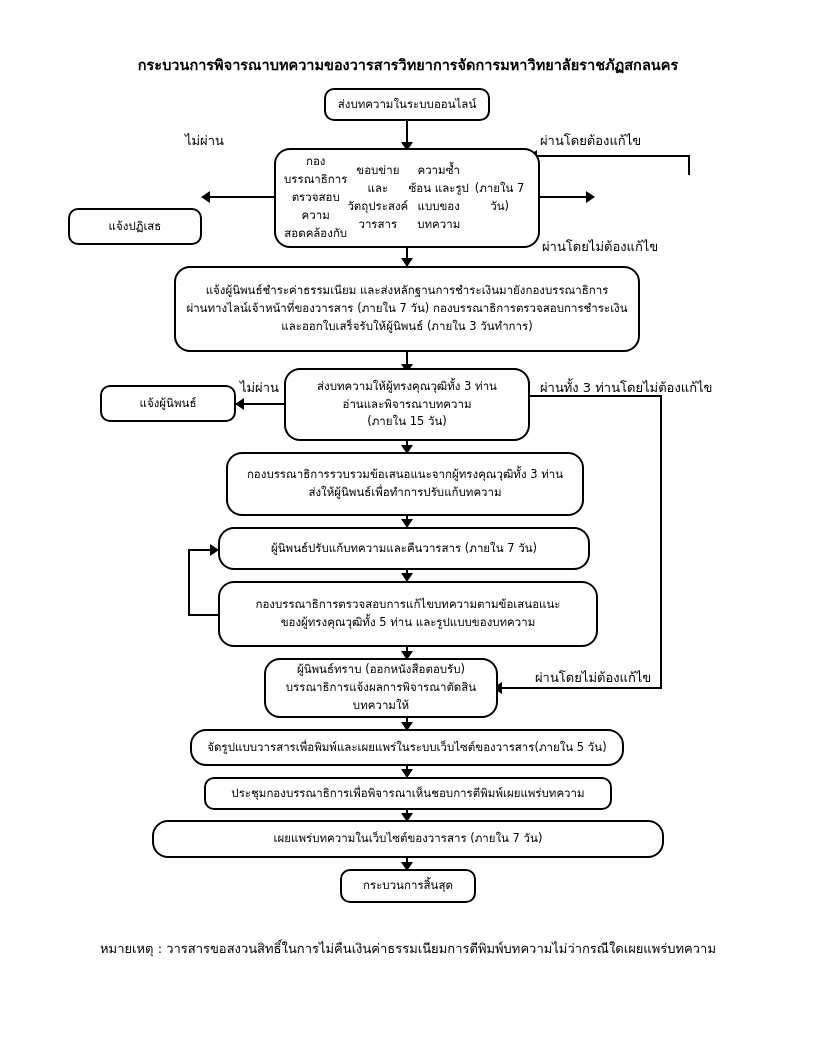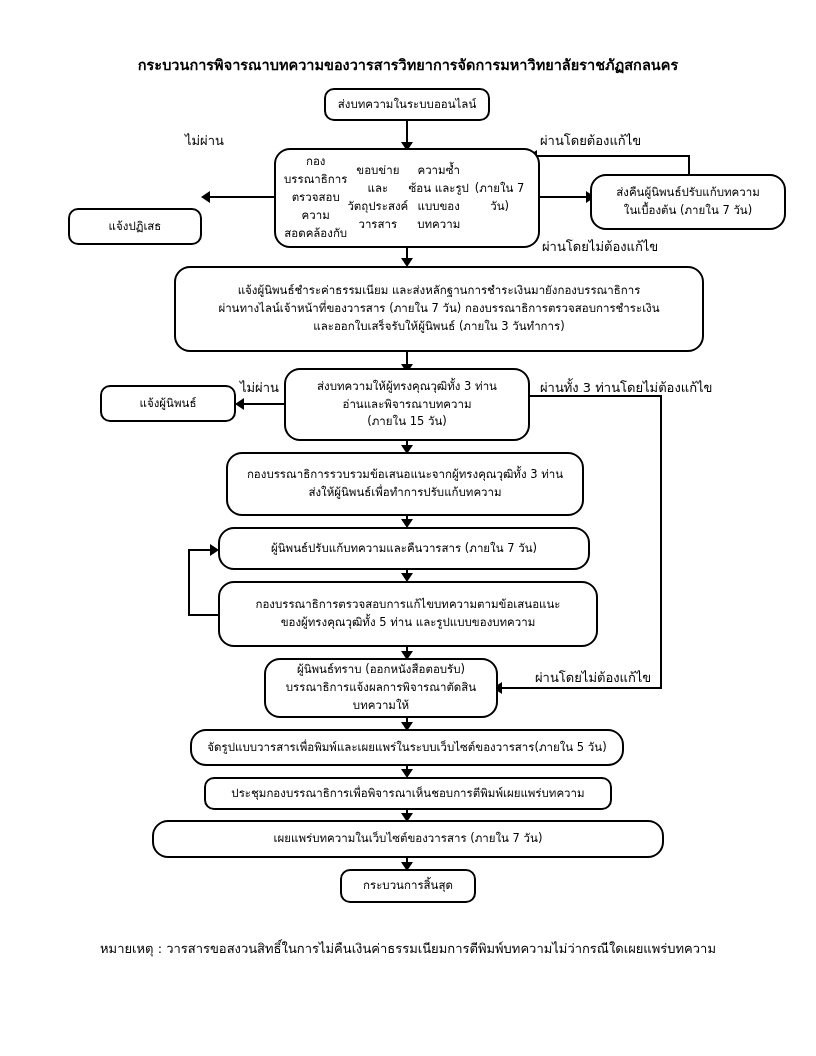--- a/index.html
+++ b/index.html
@@ -107,31 +107,27 @@
 
   <div class="edge-label" style="left:540px;top:130px;">ผ่านโดยต้องแก้ไข</div>
 
   <div class="ln h" style="left:540px;top:196px;width:48px;"></div>
   <div class="arrow right" style="left:586px;top:191px;"></div>
 
   <div class="ln v" style="left:688px;top:155px;height:20px;"></div>
   <div class="ln h" style="left:537px;top:155px;width:153px;"></div>
   <div class="arrow left" style="left:528px;top:150px;"></div>
 
-  <div class="node r16" style="left:590px;top:174px;width:196px;height:56px;flex-direction:column;justify-content:center;">
-    <span>ส่งคืนผู้นิพนธ์ปรับแก้บทความ</span>
-    <span>ในเบื้องต้น (ภายใน 7 วัน)</span>
-  </div>
 
   <div class="edge-label" style="left:542px;top:236px;">ผ่านโดยไม่ต้องแก้ไข</div>
 
   <div class="ln v" style="left:406px;top:248px;height:15px;"></div>
   <div class="arrow down" style="left:401px;top:258px;"></div>
 
-  <div class="node r16" style="left:174px;top:266px;width:530px;height:86px;flex-direction:column;justify-content:center;">
+  <div class="node r16" style="left:174px;top:266px;width:466px;height:86px;flex-direction:column;justify-content:center;">
     <span>แจ้งผู้นิพนธ์ชำระค่าธรรมเนียม และส่งหลักฐานการชำระเงินมายังกองบรรณาธิการ</span>
     <span>ผ่านทางไลน์เจ้าหน้าที่ของวารสาร (ภายใน 7 วัน) กองบรรณาธิการตรวจสอบการชำระเงิน</span>
     <span>และออกใบเสร็จรับให้ผู้นิพนธ์ (ภายใน 3 วันทำการ)</span>
   </div>
 
   <div class="ln v" style="left:406px;top:352px;height:18px;"></div>
   <div class="arrow down" style="left:401px;top:364px;"></div>
 
   <div class="node r16" style="left:284px;top:368px;width:246px;height:73px;flex-direction:column;justify-content:center;">
     <span>ส่งบทความให้ผู้ทรงคุณวุฒิทั้ง 3 ท่าน</span>

